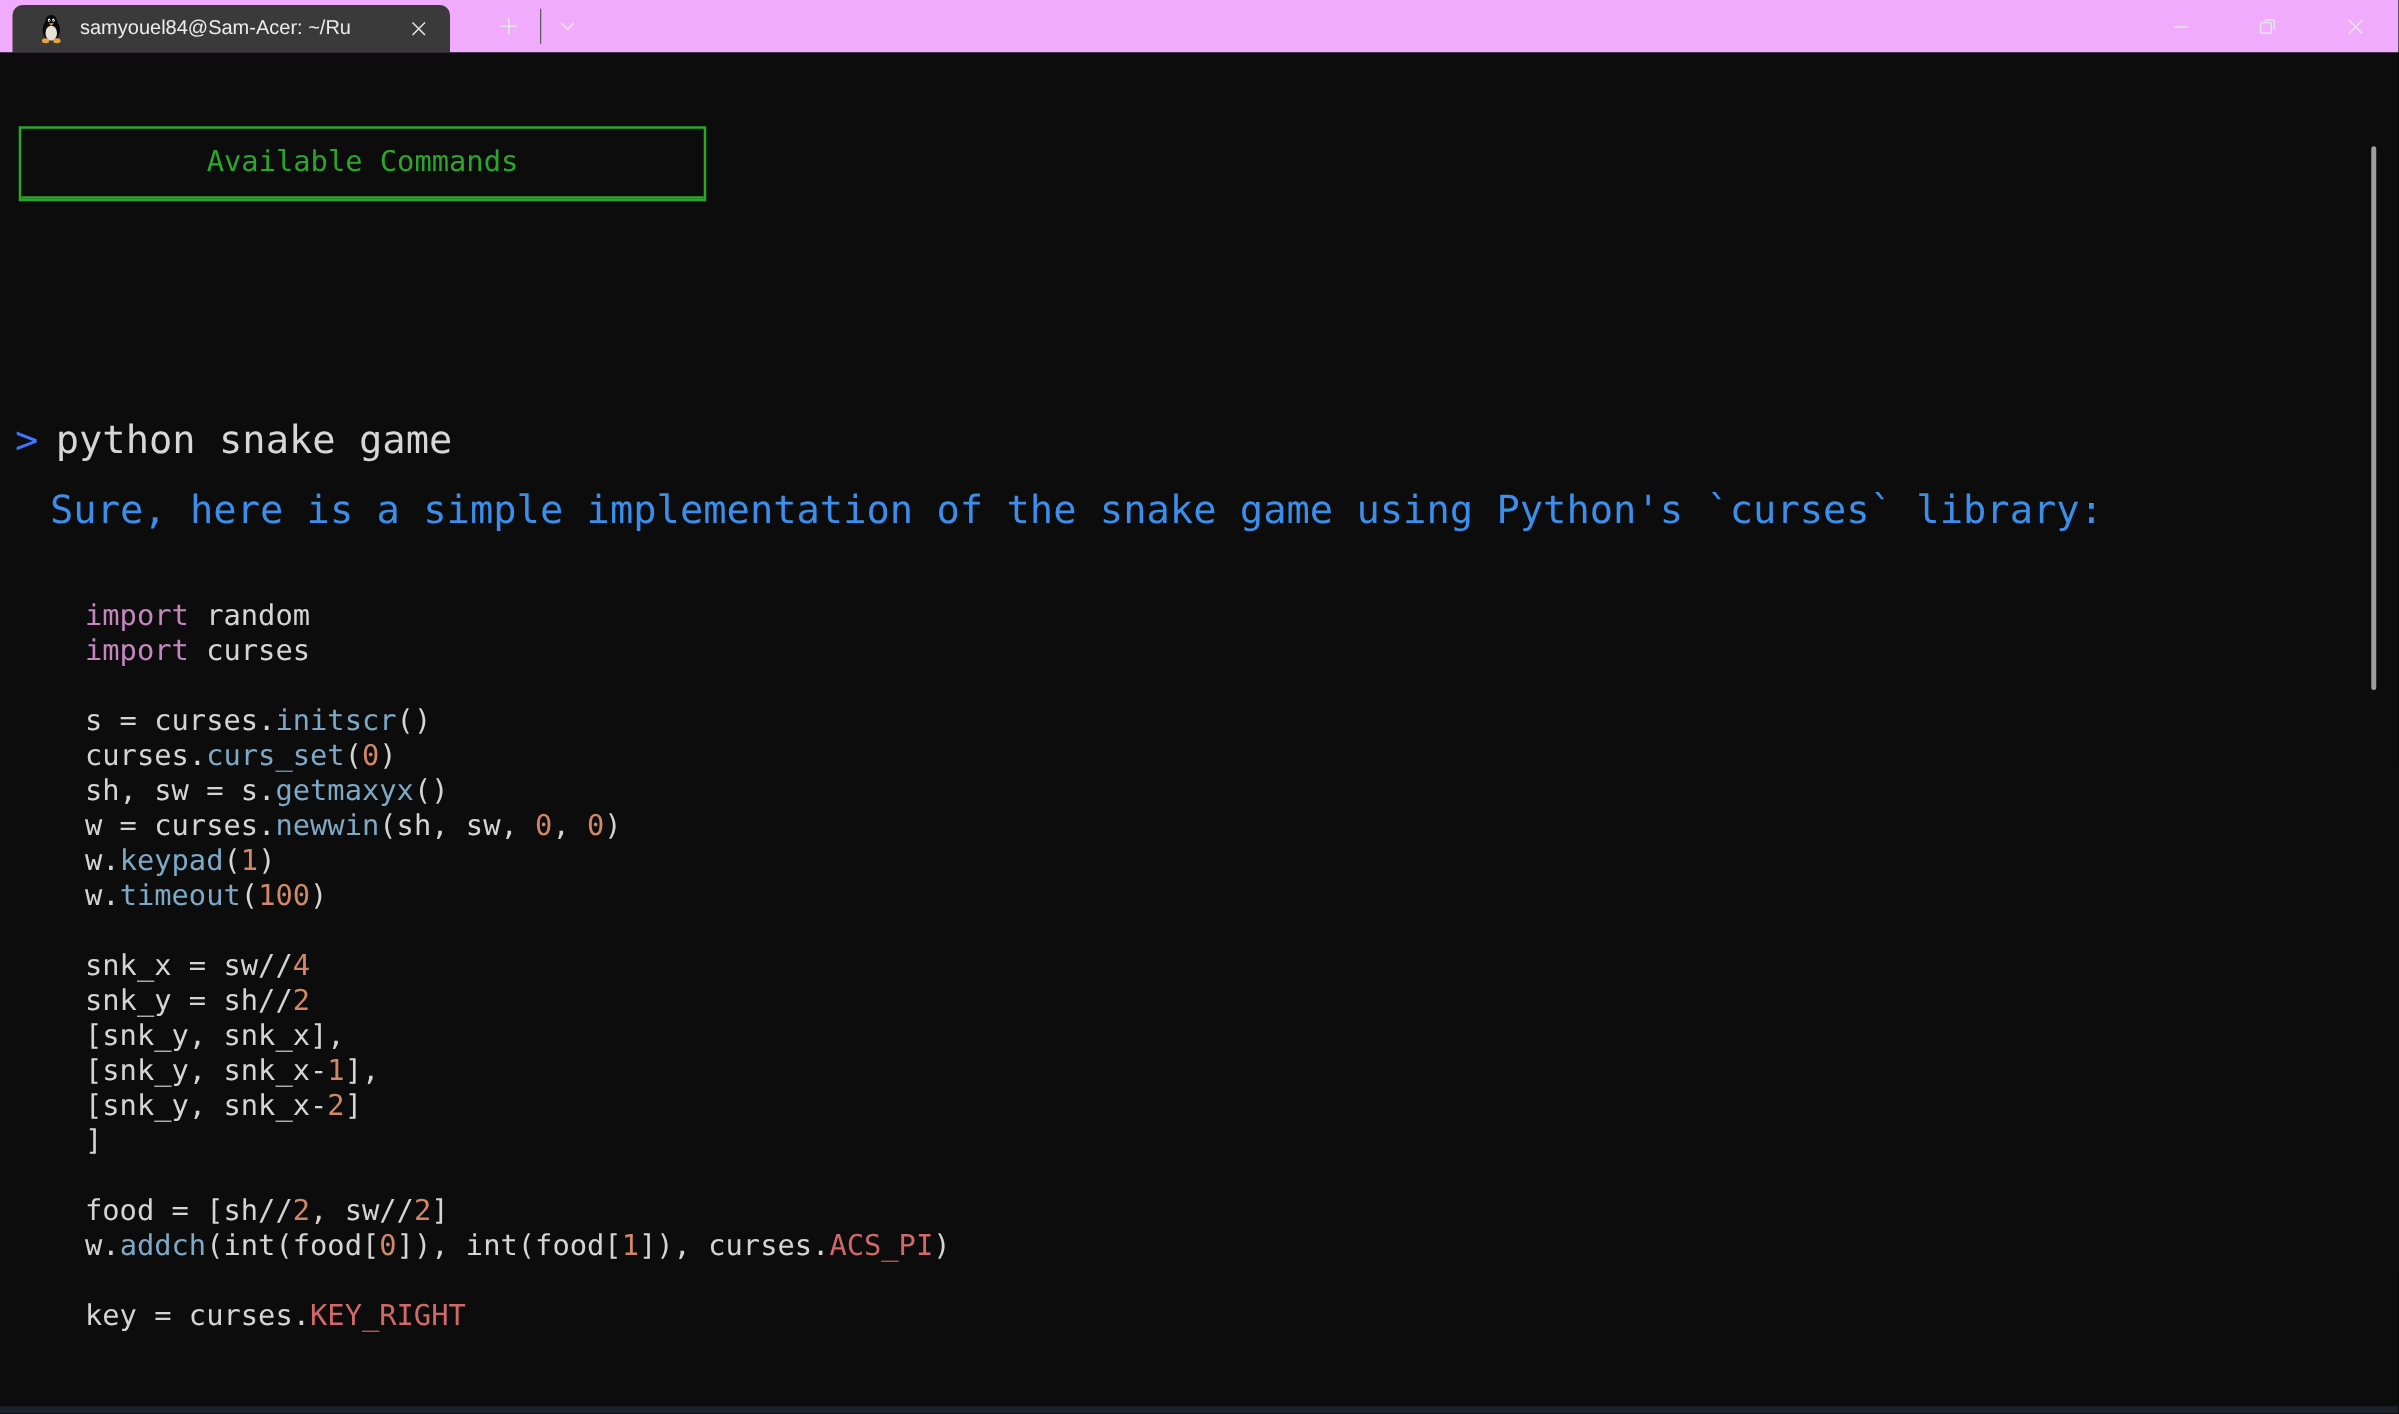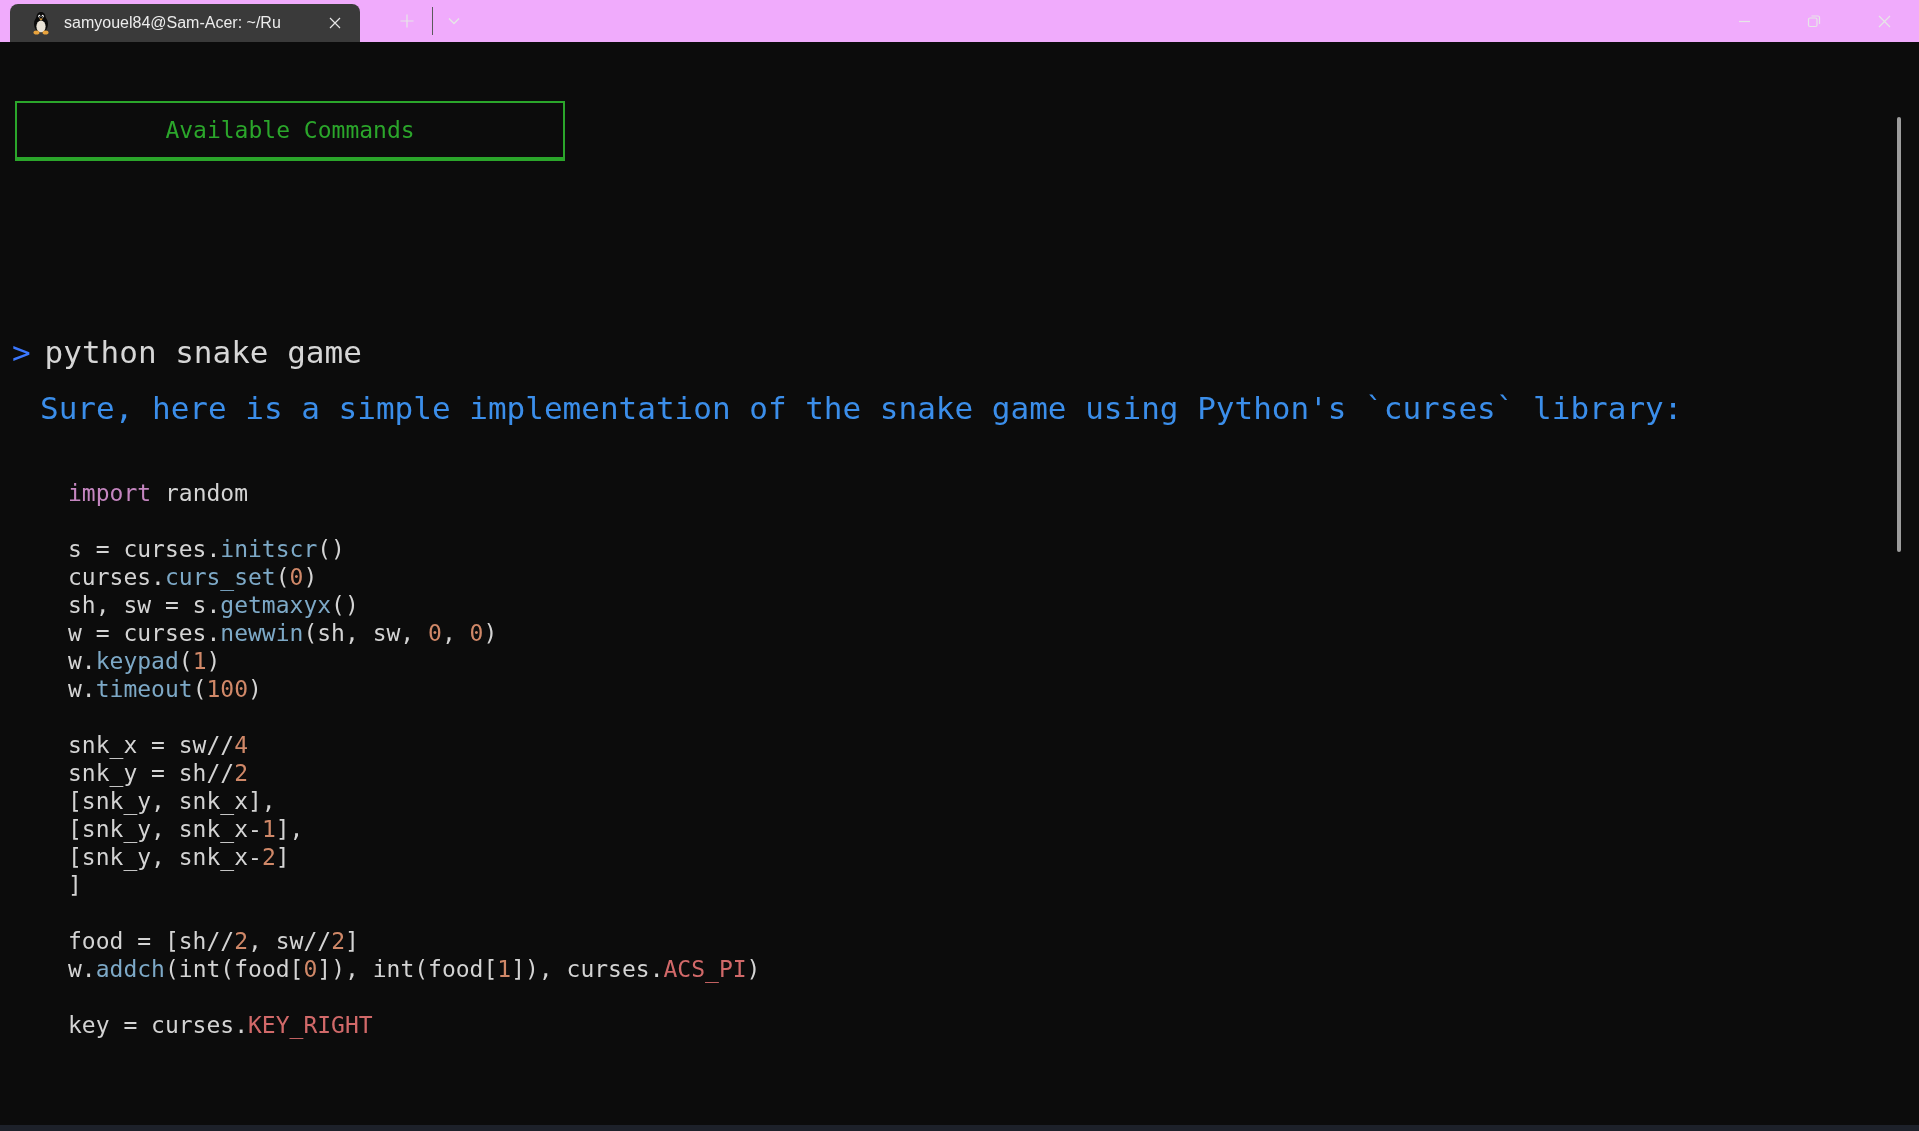--- a/index.html
+++ b/index.html
@@ -136,20 +136,21 @@
         <pre>Available Commands</pre>
       </div>
     </div>
 
     <div class="line prompt-line"><span class="prompt-sym">&gt;</span><span class="prompt-cmd">python snake game</span></div>
 
     <div class="line assist-line">Sure, here is a simple implementation of the snake game using Python's `curses` library:</div>
 
     <div class="code" id="code-block">
         <div class="code-line"><span class="c-kw">import</span><span class="c-pl"> random</span></div>
+        <div class="code-line"><span class="c-kw">import</span><span class="c-pl"> curses</span></div>
         <div class="code-line"></div>
         <div class="code-line"><span class="c-pl">s = curses.</span><span class="c-fn">initscr</span><span class="c-pl">()</span></div>
         <div class="code-line"><span class="c-pl">curses.</span><span class="c-fn">curs_set</span><span class="c-pl">(</span><span class="c-num">0</span><span class="c-pl">)</span></div>
         <div class="code-line"><span class="c-pl">sh, sw = s.</span><span class="c-fn">getmaxyx</span><span class="c-pl">()</span></div>
         <div class="code-line"><span class="c-pl">w = curses.</span><span class="c-fn">newwin</span><span class="c-pl">(sh, sw, </span><span class="c-num">0</span><span class="c-pl">, </span><span class="c-num">0</span><span class="c-pl">)</span></div>
         <div class="code-line"><span class="c-pl">w.</span><span class="c-fn">keypad</span><span class="c-pl">(</span><span class="c-num">1</span><span class="c-pl">)</span></div>
         <div class="code-line"><span class="c-pl">w.</span><span class="c-fn">timeout</span><span class="c-pl">(</span><span class="c-num">100</span><span class="c-pl">)</span></div>
         <div class="code-line"></div>
         <div class="code-line"><span class="c-pl">snk_x = sw//</span><span class="c-num">4</span></div>
         <div class="code-line"><span class="c-pl">snk_y = sh//</span><span class="c-num">2</span></div>

